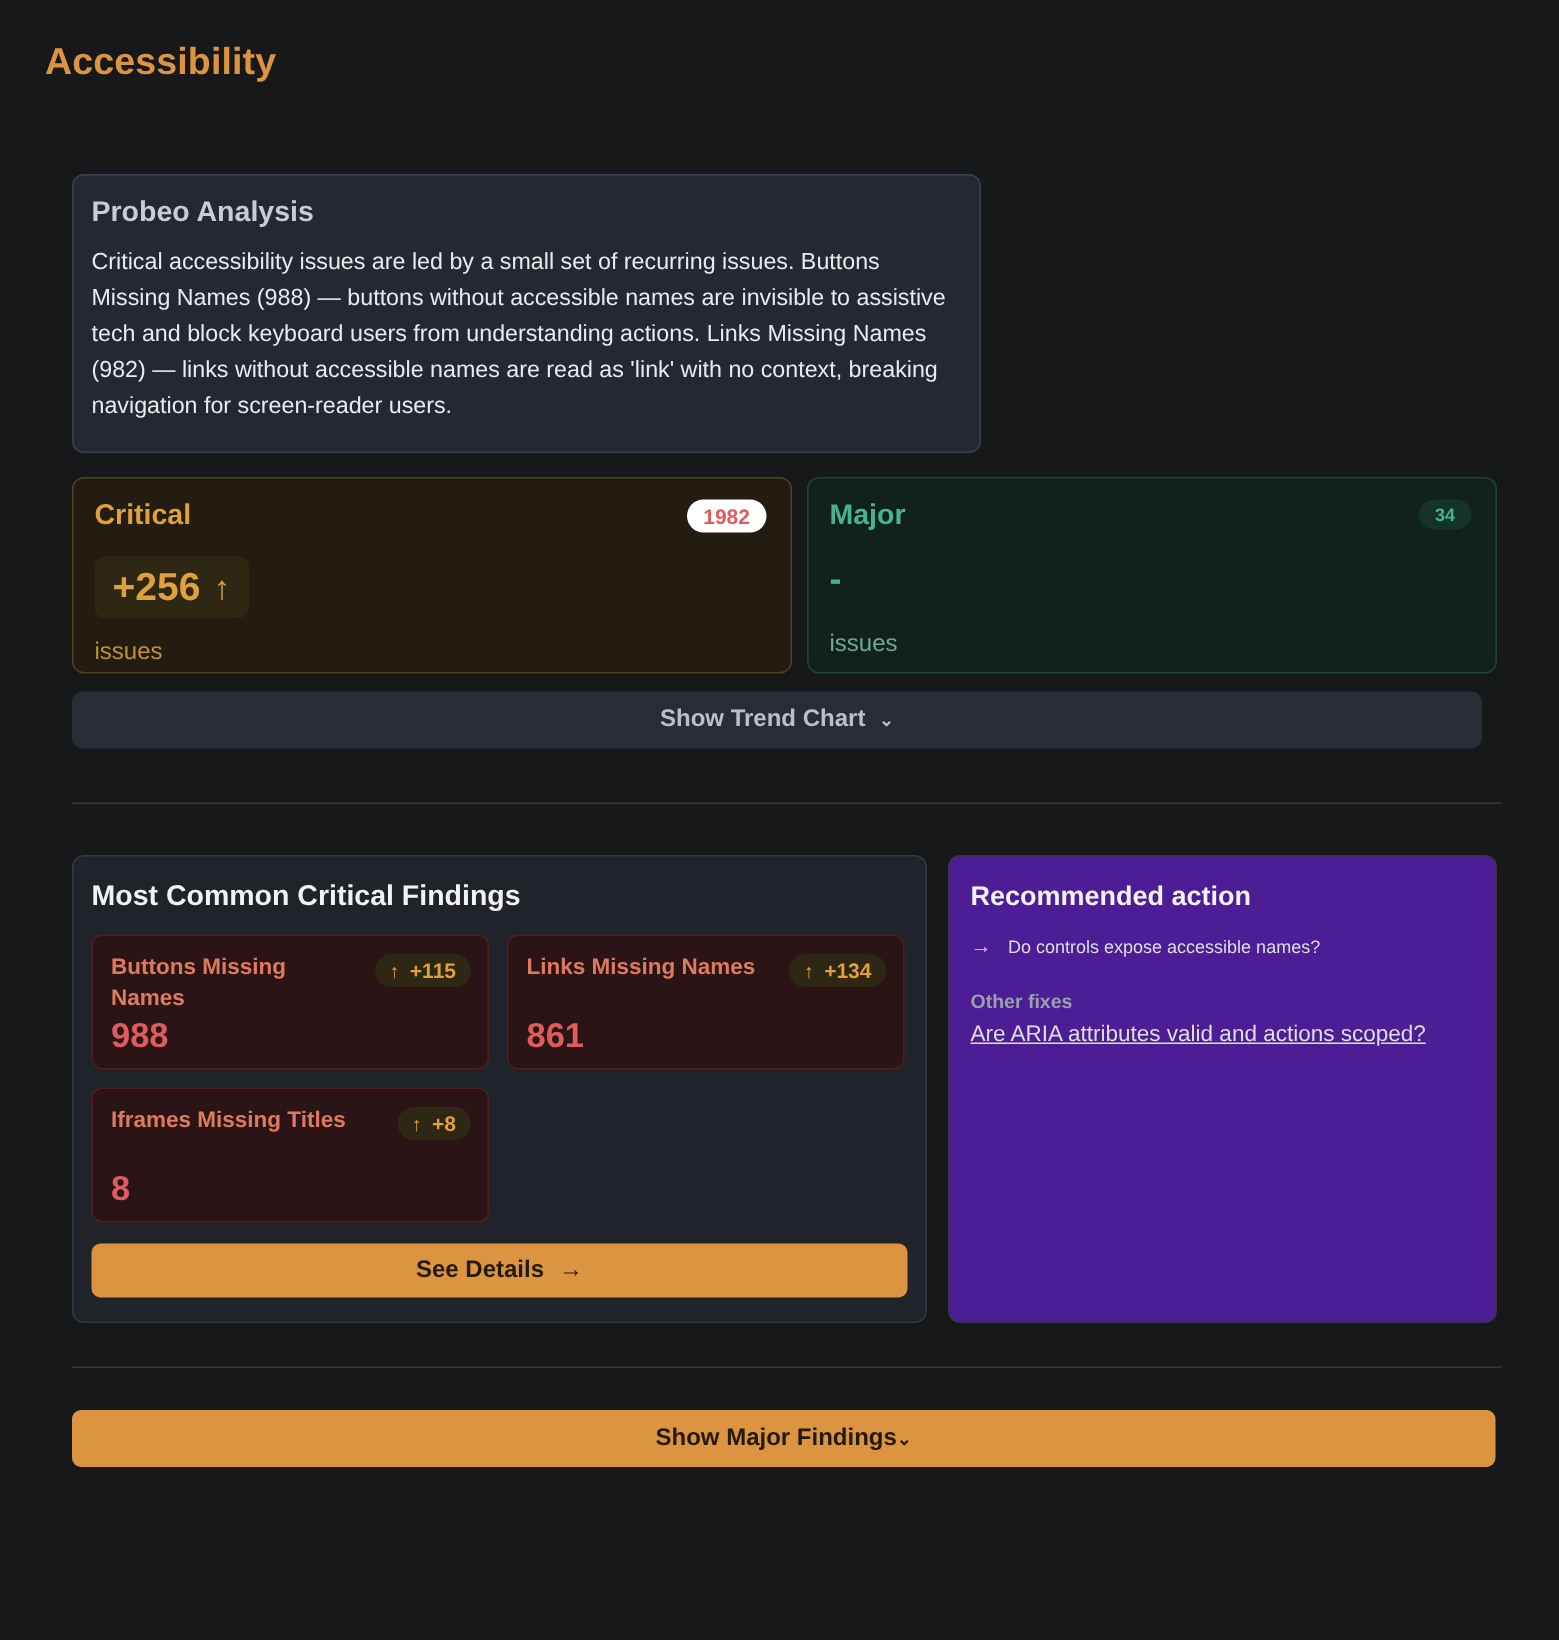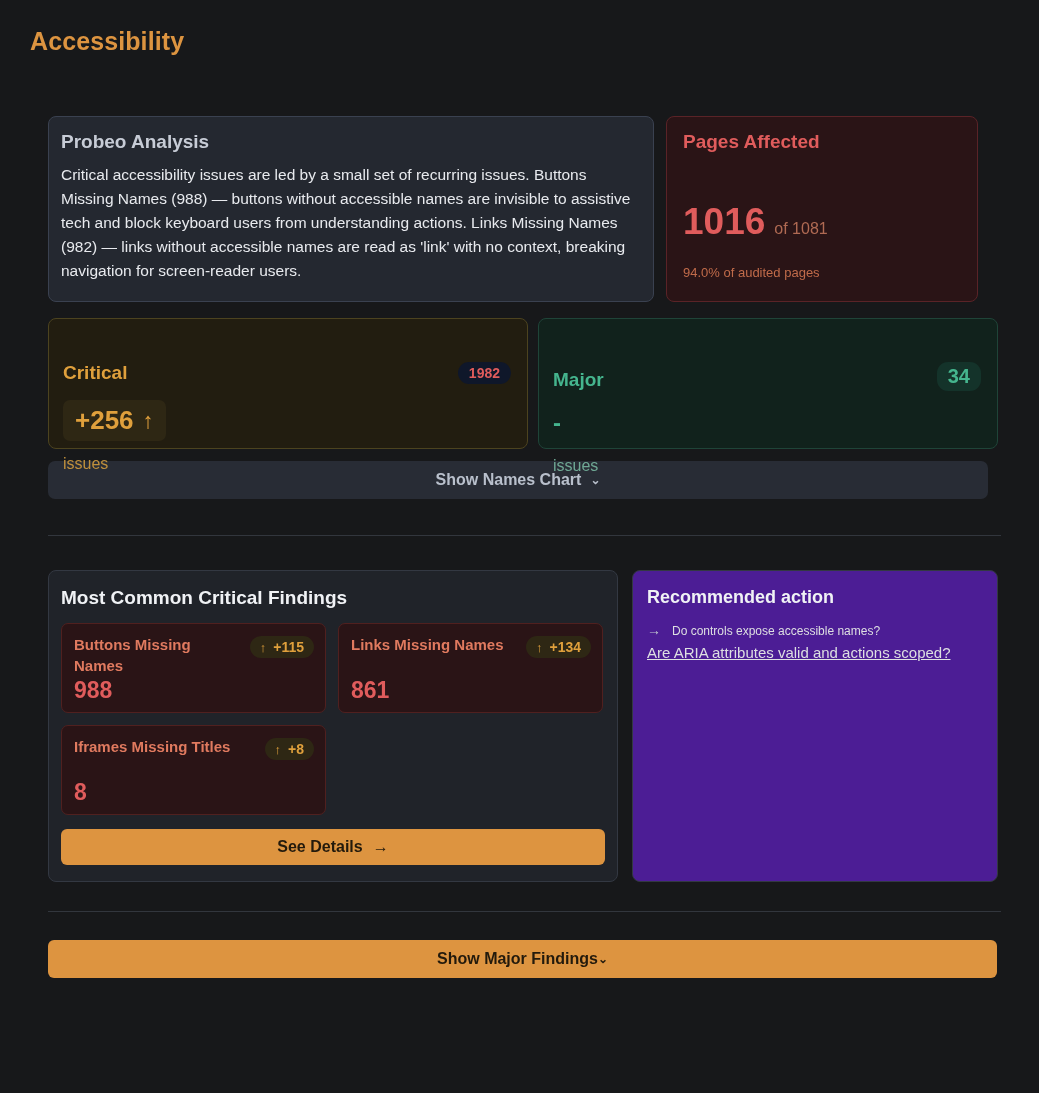--- a/index.html
+++ b/index.html
@@ -111,37 +111,36 @@
     border: 1px solid #4c431f;
   }
   .sev-major {
     width: 460px;
     background: #11221c;
     border: 1px solid #1f4438;
   }
   .sev-head {
     display: flex;
     justify-content: space-between;
-    align-items: flex-end;
-    margin-top: 29px;
+    align-items: flex-start;
   }
   .sev-label-critical { color: #e0a03c; font-size: 19px; font-weight: bold; }
   .sev-label-major { color: #45b58e; font-size: 19px; font-weight: bold; }
   .sev-count-critical {
     color: #e05c5c;
-    background: #0f172a;
+    background: #ffffff;
     font-size: 14px;
     font-weight: bold;
     border-radius: 11px;
     padding: 3px 11px;
   }
   .sev-count-major {
     color: #45b58e;
     background: #14332a;
-    font-size: 20px;
+    font-size: 12px;
     font-weight: bold;
     border-radius: 11px;
     padding: 3px 11px;
   }
   .delta-pill {
     display: inline-flex;
     align-items: center;
     gap: 9px;
     background: #2e2714;
     border-radius: 7px;
@@ -342,27 +341,20 @@
 
   <div class="content">
 
     <div class="top-row">
 
       <div class="analysis-card">
         <div class="analysis-title">Probeo Analysis</div>
         <div class="analysis-body">Critical accessibility issues are led by a small set of recurring issues. Buttons Missing Names (988) — buttons without accessible names are invisible to assistive tech and block keyboard users from understanding actions. Links Missing Names (982) — links without accessible names are read as 'link' with no context, breaking navigation for screen-reader users.</div>
       </div>
 
-      <div class="pages-card">
-        <div class="pages-title">Pages Affected</div>
-        <div>
-          <span class="pages-big">1016</span><span class="pages-of">of 1081</span>
-        </div>
-        <div class="pages-sub">94.0% of audited pages</div>
-      </div>
 
     </div>
 
     <div class="sev-row">
 
       <div class="sev-card sev-critical">
         <div class="sev-head">
           <span class="sev-label-critical">Critical</span>
           <span class="sev-count-critical">1982</span>
         </div>
@@ -378,21 +370,21 @@
           <span class="sev-label-major">Major</span>
           <span class="sev-count-major">34</span>
         </div>
         <div class="delta-plain">-</div>
         <div class="sev-unit-major">issues</div>
       </div>
 
     </div>
 
     <button class="trend-btn">
-      <span>Show Names Chart</span>
+      <span>Show Trend Chart</span>
       <span class="chev">⌄</span>
     </button>
 
     <div class="divider"></div>
 
     <div class="findings-row">
 
       <div class="findings-card">
         <div class="findings-title">Most Common Critical Findings</div>
 
@@ -432,20 +424,21 @@
           <span>→</span>
         </button>
       </div>
 
       <div class="rec-card">
         <div class="rec-title">Recommended action</div>
         <div class="rec-main">
           <span class="rec-arrow">→</span>
           <a class="rec-link">Do controls expose accessible names?</a>
         </div>
+        <div class="rec-other-label">Other fixes</div>
         <a class="rec-other-link">Are ARIA attributes valid and actions scoped?</a>
       </div>
 
     </div>
 
     <div class="divider2"></div>
 
     <button class="major-btn">
       <span>Show Major Findings</span>
       <span class="chev">⌄</span>

